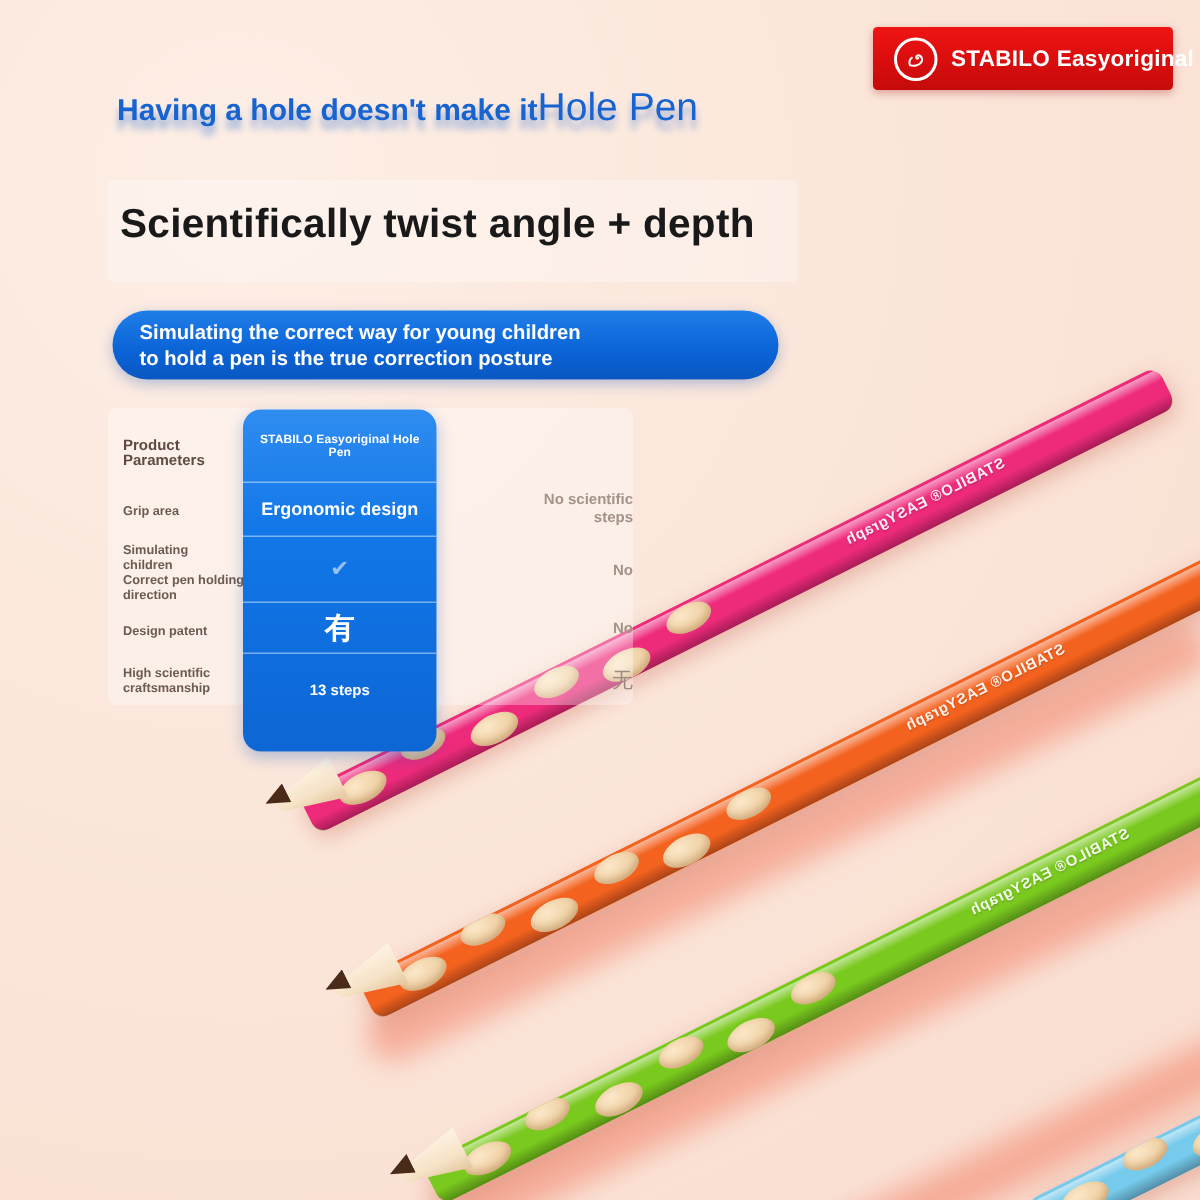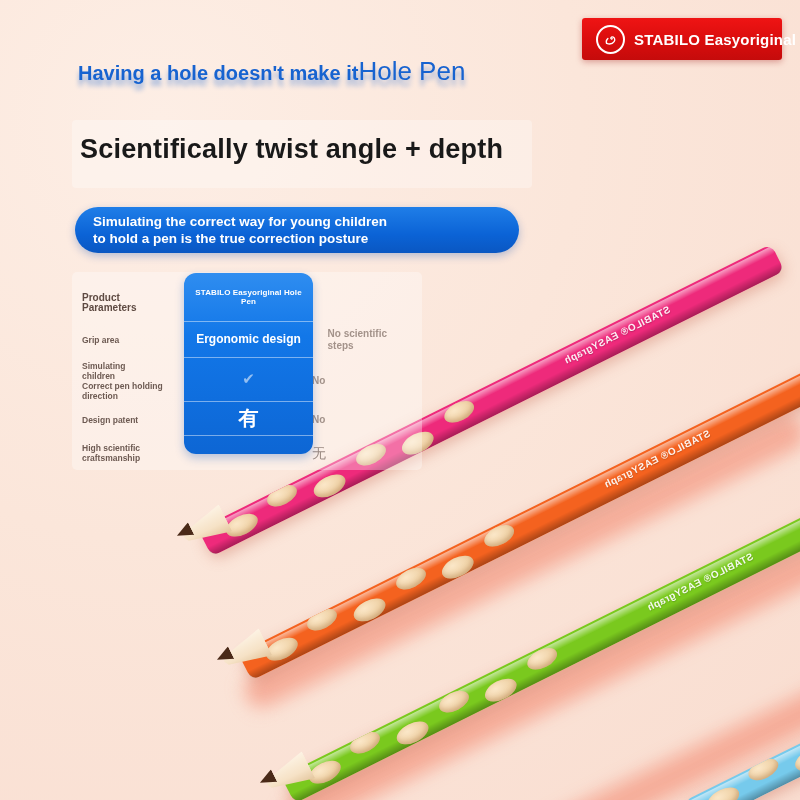--- a/index.html
+++ b/index.html
@@ -218,36 +218,36 @@
     font-size: 8.5px;
     font-weight: bold;
     line-height: 10px;
   }
   .c-mid {
     width: 140px;
     text-align: center;
   }
   .c-right {
     width: 110px;
-    text-align: left;
+    text-align: right;
     color: #a3928a;
     font-size: 10px;
     font-weight: bold;
     line-height: 12px;
   }
   .c-left.hdr { font-size: 10px; color: #5e4a42; }
   .c-right.hdr { font-size: 10.5px; color: #a3928a; }
 
   
   #blue-card {
     position: absolute;
-    left: 184px;
+    left: 162px;
     top: 273px;
     width: 129px;
-    height: 181px;
+    height: 228px;
     border-radius: 12px;
     background: linear-gradient(180deg, #2f8df0 0%, #1277e8 35%, #0f6ede 70%, #0d66d4 100%);
     box-shadow: 0 4px 10px rgba(20,90,190,.30);
     overflow: hidden;
   }
   .bc-cell {
     position: absolute;
     left: 0;
     width: 129px;
     display: flex;

